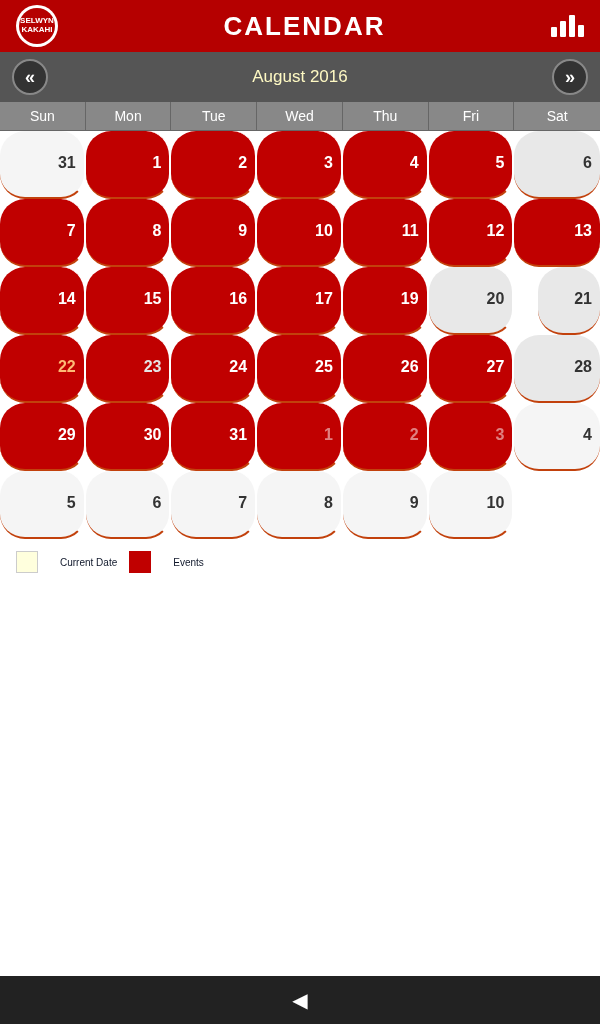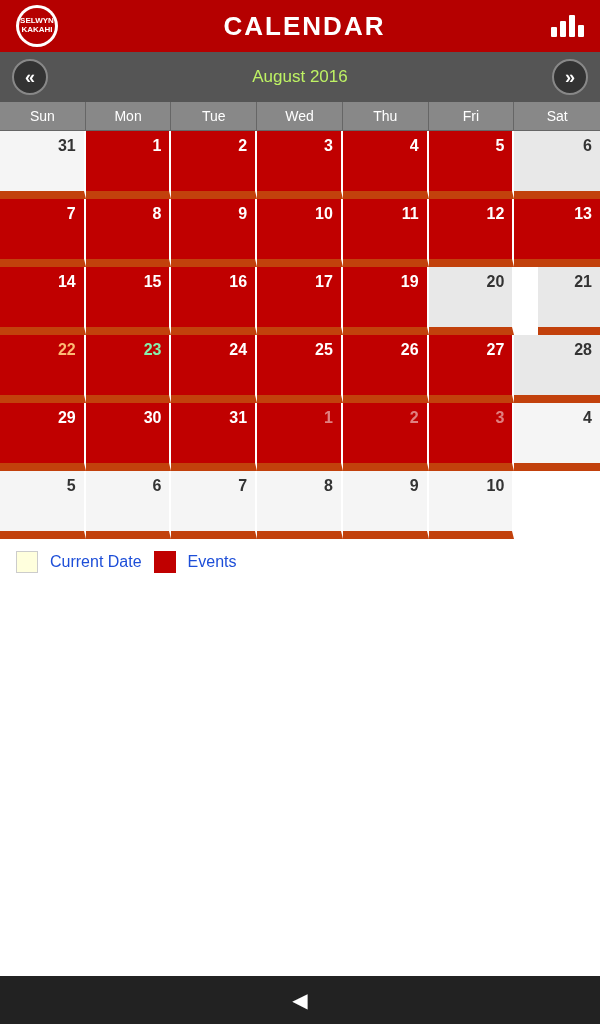--- a/index.html
+++ b/index.html
@@ -73,21 +73,21 @@
       border: 2px solid #888;
       display: flex;
       align-items: center;
       justify-content: center;
       cursor: pointer;
       color: #fff;
       font-size: 18px;
       font-weight: bold;
     }
     .nav-month {
-      color: #bef264;
+      color: #fef9c3;
       font-size: 17px;
       font-weight: normal;
     }
 
     
     .day-headers {
       display: grid;
       grid-template-columns: repeat(7, 1fr);
       background: #888;
       border-bottom: 1px solid #666;
@@ -103,27 +103,28 @@
     .day-header:last-child { border-right: none; text-align: center; }
 
     
     .calendar-grid {
       display: grid;
       grid-template-columns: repeat(7, 1fr);
     }
     .cal-cell {
       min-height: 68px;
       border-right: 2px solid #fff;
-      border-bottom: 8px solid #c2410c;
+      border-bottom: 2px solid #c2410c;
       display: flex;
       flex-direction: column;
       align-items: flex-end;
-      padding: 7px 8px 4px 4px;
+      padding: 24px 8px 4px 4px;
       background: #e8e8e8;
       position: relative;
+      border-radius: 25px;
     }
     .cal-cell:nth-child(7n) { border-right: none; }
     .cell-num {
       font-size: 16px;
       font-weight: bold;
       color: #fff;
       line-height: 1;
     }
     .cal-cell:not(.event) .cell-num { color: #333; }
 
@@ -131,23 +132,23 @@
     .legend {
       display: flex;
       align-items: center;
       gap: 12px;
       padding: 12px 16px;
       background: #fff;
     }
     .legend-item {
       display: flex;
       align-items: center;
-      gap: 12px;
-      font-size: 16px;
-      color: #1d4ed8;
+      gap: 22px;
+      font-size: 10px;
+      color: #0f172a;
     }
     .legend-swatch {
       width: 22px;
       height: 22px;
       border: 1px solid #ccc;
     }
     .legend-swatch.event-swatch {
       background: #c00000;
       border-color: #c00000;
     }
@@ -266,21 +267,21 @@
     <div class="cal-cell" style="background: rgb(232, 232, 232);">
       <span class="cell-num" style="color: rgb(51, 51, 51);">20</span>
     </div>
     <div class="cal-cell" style="background: rgb(232, 232, 232); margin-left: 24px;">
       <span class="cell-num" style="color: rgb(51, 51, 51);">21</span>
     </div>
     <div class="cal-cell" style="background: rgb(192, 0, 0);">
       <span class="cell-num" style="color: #fdba74;">22</span>
     </div>
     <div class="cal-cell" style="background: rgb(192, 0, 0);">
-      <span class="cell-num" style="color: #86efac; text-align: center;">23</span>
+      <span class="cell-num" style="color: #e5e5e5; text-align: center;">23</span>
     </div>
     <div class="cal-cell" style="background: rgb(192, 0, 0);">
       <span class="cell-num" style="color: rgb(255, 255, 255); margin-left: 20px;">24</span>
     </div>
     <div class="cal-cell" style="background: rgb(192, 0, 0);">
       <span class="cell-num" style="color: rgb(255, 255, 255);">25</span>
     </div>
     <div class="cal-cell" style="background: rgb(192, 0, 0);">
       <span class="cell-num" style="color: rgb(255, 255, 255);">26</span>
     </div>

